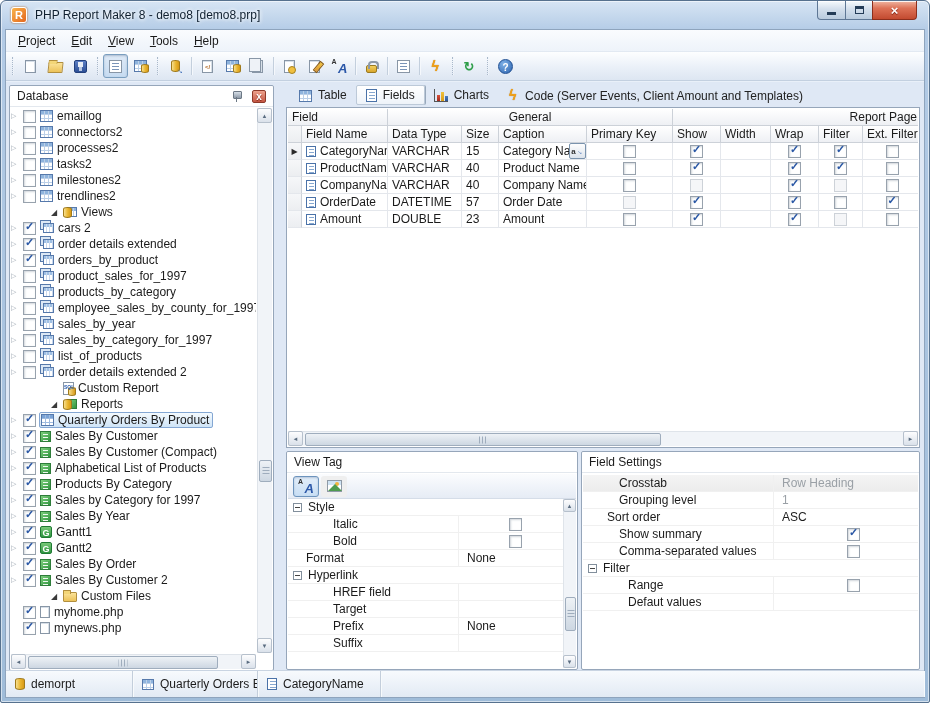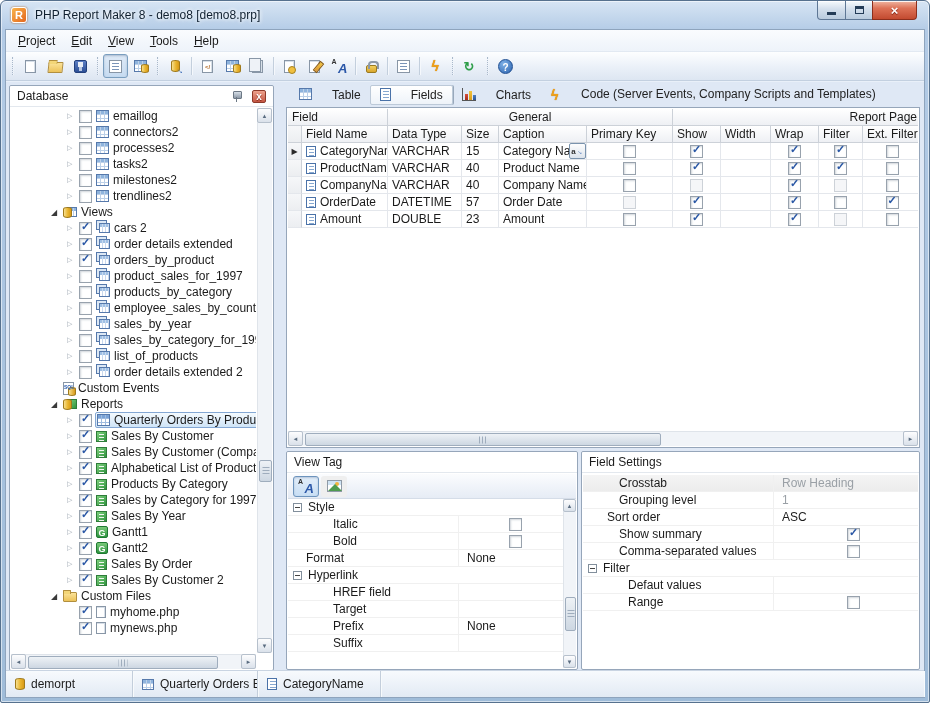--- a/index.html
+++ b/index.html
@@ -40,21 +40,21 @@
 
   
   .dbpanel{position:absolute;left:3px;top:3px;width:265px;height:586px}
   .pin{width:11px;height:13px;position:relative;margin-left:auto;margin-right:10px}
   .pin::before{content:"";position:absolute;left:2px;top:1px;width:7px;height:6px;background:linear-gradient(#d6dee7,#8e9aa8);border:1px solid #6c7885;border-radius:1px}
   .pin::after{content:"";position:absolute;left:5px;top:7px;width:1px;height:5px;background:#6c7885}
   .pclose{width:14px;height:13px;border:1px solid #8e3a2a;border-radius:2px;background:linear-gradient(#eda28d,#c65744);color:#fff;font-size:10px;font-weight:bold;line-height:11px;text-align:center;text-shadow:0 1px 1px #7e2211}
   .tree{position:absolute;left:1px;right:17px;top:22px;bottom:17px;overflow:hidden}
   .trow{height:16px;display:flex;align-items:center;white-space:nowrap}
   .trow.cat{padding-left:40px}
-  .trow.item{padding-left:56px}
+  .trow.item{}
   .arrow{width:12px;flex:none;font-size:7px;color:#99a3ae;text-align:left}
   .arrow.exp{color:#3a3a3a;font-size:8px}
   .cb{width:13px;height:13px;flex:none;background:#fff;border:1px solid #98a2ad;box-shadow:inset 1px 1px 2px rgba(70,90,110,.25);position:relative}
   .cb.on::after{content:"✓";position:absolute;left:1px;top:-3px;font-size:11px;font-weight:bold;color:#2b58a5}
   .cb.dim{border-color:#cdd2d8;box-shadow:none;background:#f5f6f8}
   .trow .cb{margin-right:4px}
   .trow .icn{margin-right:4px}
   .selwrap{display:flex;align-items:center;background:linear-gradient(#f4fafe,#cfe4f7);border:1px solid #84a7d3;border-radius:2px;padding:0 3px 0 1px;margin-left:-1px}
   .selwrap .icn{margin-right:4px}
 
@@ -65,21 +65,21 @@
   .sba{position:absolute;width:15px;height:15px;background:linear-gradient(#fdfdfe,#dae1ea);border:1px solid #b6c0cc;border-radius:2px;color:#5a6c80;font-size:6px;display:flex;align-items:center;justify-content:center}
   .sbt{position:absolute;background:linear-gradient(#eef2f6,#cdd7e2);border:1px solid #9fadbd;border-radius:2px}
   .sbt::after{content:"";position:absolute;left:50%;top:50%;transform:translate(-50%,-50%)}
   .sbt.h{height:13px;top:1px}
   .sbt.h::after{width:9px;height:7px;background:repeating-linear-gradient(90deg,#9fadbd 0 1px,transparent 1px 3px)}
   .sbt.v{width:13px;left:1px}
   .sbt.v::after{width:7px;height:9px;background:repeating-linear-gradient(#9fadbd 0 1px,transparent 1px 3px)}
 
   
   .tabbar{position:absolute;left:280px;top:2px;right:4px;height:21px;display:flex;align-items:center;padding-left:4px}
-  .tab{display:flex;align-items:flex-start;gap:20px;padding:2px 9px;color:#222;white-space:nowrap}
+  .tab{display:flex;align-items:flex-end;gap:6px;padding:2px 9px;color:#222;white-space:nowrap}
   .tab.active{background:linear-gradient(#ffffff,#eef3f9);border:1px solid #bcc9d8;border-radius:2px;box-shadow:1px 0 0 #98a8bb}
 
   
   .gridpanel{position:absolute;left:280px;top:25px;right:4px;height:341px;background:#fff;border:1px solid #96a6ba}
   .grid{position:absolute;left:1px;top:1px;right:1px;bottom:17px;overflow:hidden}
   .grow{display:flex}
   .gcell{flex:none;height:17px;border-right:1px solid #e4e7ec;border-bottom:1px solid #e4e7ec;display:flex;align-items:center;padding:0 4px;overflow:hidden;white-space:nowrap;position:relative}
   .ghead .gcell{background:linear-gradient(#ffffff,#eef0f4);border-right:1px solid #ccd1d8;border-bottom:1px solid #ccd1d8}
   .gcell.c-center{justify-content:center}
   .gcell.c-right{justify-content:flex-end}
@@ -389,21 +389,21 @@
             </div>
             <div class="trow item">
               <span class="arrow">▷</span>
               <span class="cb"></span>
               <span class="icn" data-icon="view"></span>
               <span class="tlabel">order details extended 2</span>
             </div>
             <div class="trow cat">
               <span class="arrow"></span>
               <span class="icn" data-icon="sql"></span>
-              <span class="tlabel">Custom Events</span>
+              <span class="tlabel">Custom Report</span>
             </div>
             <div class="trow cat">
               <span class="arrow exp">◢</span>
               <span class="icn" data-icon="reports-category"></span>
               <span class="tlabel">Reports</span>
             </div>
             <div class="trow item">
               <span class="arrow">▷</span>
               <span class="cb on"></span>
               <span class="selwrap">
@@ -509,21 +509,21 @@
           <div class="tab active">
             <span class="icn" data-icon="fields-tab"></span>
             <span>Fields</span>
           </div>
           <div class="tab">
             <span class="icn" data-icon="charts-tab"></span>
             <span>Charts</span>
           </div>
           <div class="tab">
             <span class="icn" data-icon="code-tab"></span>
-            <span>Code (Server Events, Company Scripts and Templates)</span>
+            <span>Code (Server Events, Client Amount and Templates)</span>
           </div>
         </div>
 
       <div class="gridpanel">
         <div class="grid" id="grid">
             <div class="grow ghead">
               <div class="gcell" style="width: 100px;">Field</div>
               <div class="gcell c-center" style="width: 285px;">General</div>
               <div class="gcell c-right" style="width: 249px;">Report Page</div>
             </div>
@@ -777,28 +777,28 @@
               <span class="plabel" style="left: 36px;">Comma-separated values</span>
               <div class="pvalue" style="left: 190px;">
                 <span class="cb off" style="margin-left: 65px;"></span>
               </div>
             </div>
             <div class="prow cat">
               <span class="pm"></span>
               <span class="plabel" style="left: 20px;">Filter</span>
             </div>
             <div class="prow">
-              <span class="plabel" style="left: 45px;">Defaut values</span>
-              <div class="pvalue" style="left: 190px;"></div>
-            </div>
-            <div class="prow">
               <span class="plabel" style="left: 45px;">Range</span>
               <div class="pvalue" style="left: 190px;">
                 <span class="cb off" style="margin-left: 65px;"></span>
               </div>
+            </div>
+            <div class="prow">
+              <span class="plabel" style="left: 45px;">Defaut values</span>
+              <div class="pvalue" style="left: 190px;"></div>
             </div>
           </div>
       </div>
 
     </div>
 
     <div class="statusbar" id="statusbar">
         <div class="ssec" style="width: 127px;">
           <span class="icn" data-icon="database-status"></span>
           <span>demorpt</span>

